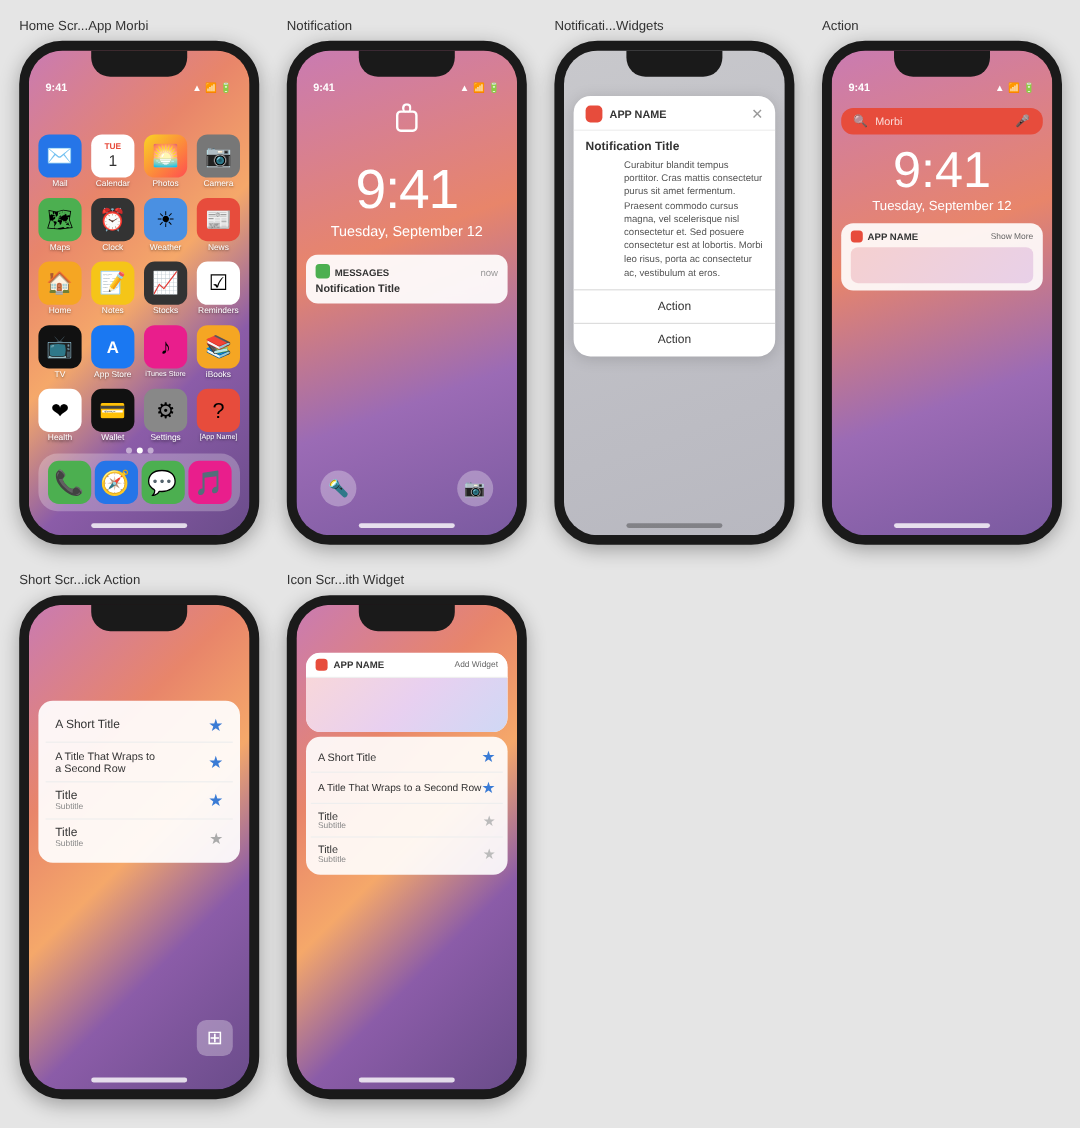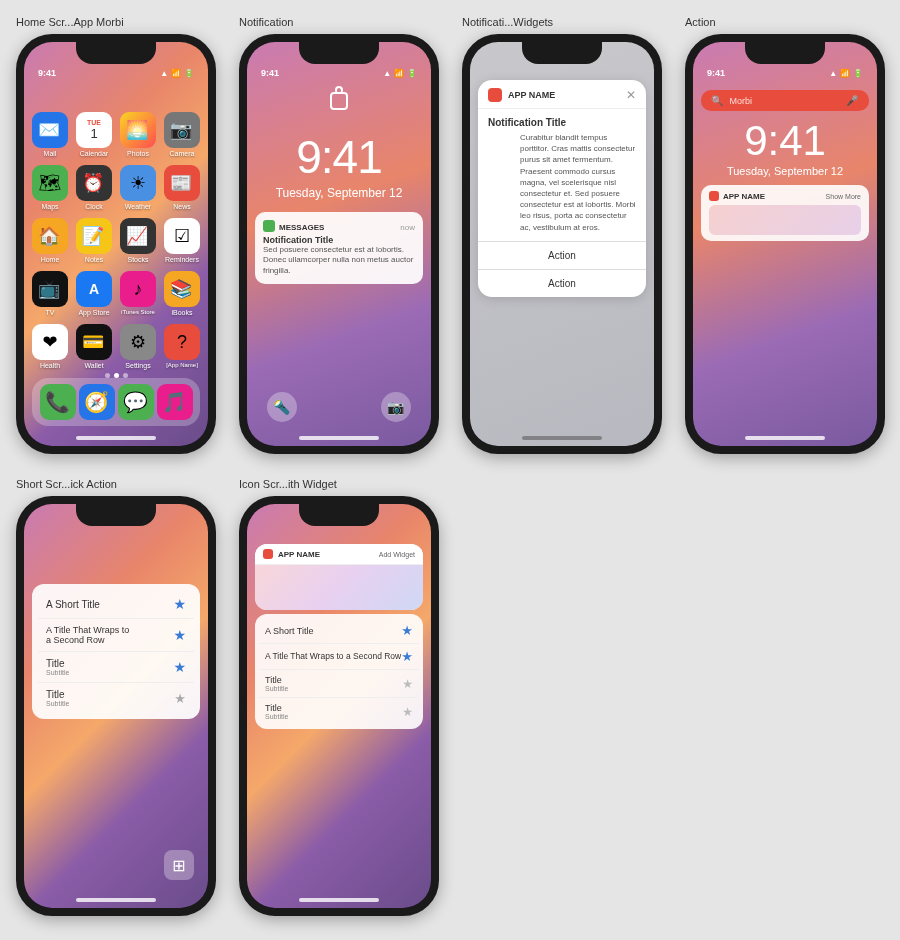--- a/index.html
+++ b/index.html
@@ -712,21 +712,20 @@
             <div class="lock-time" style="font-size:46px;">9:41</div>
             <div class="lock-date">Tuesday, September 12</div>
 
             <div class="notification-banner">
               <div class="notif-header">
                 <div class="notif-app-icon" style="background:#4caf50;"></div>
                 <span class="notif-app-name">MESSAGES</span>
                 <span class="notif-time">now</span>
               </div>
               <div class="notif-title">Notification Title</div>
-              <div class="notif-body">Sed posuere consectetur est at lobortis. Donec ullamcorper nulla non metus auctor fringilla.</div>
             </div>
           </div>
 
           <div class="lock-bottom-icons">
             <div class="lock-bottom-icon">🔦</div>
             <div class="lock-bottom-icon">📷</div>
           </div>
 
           <div class="home-indicator"></div>
         </div>

